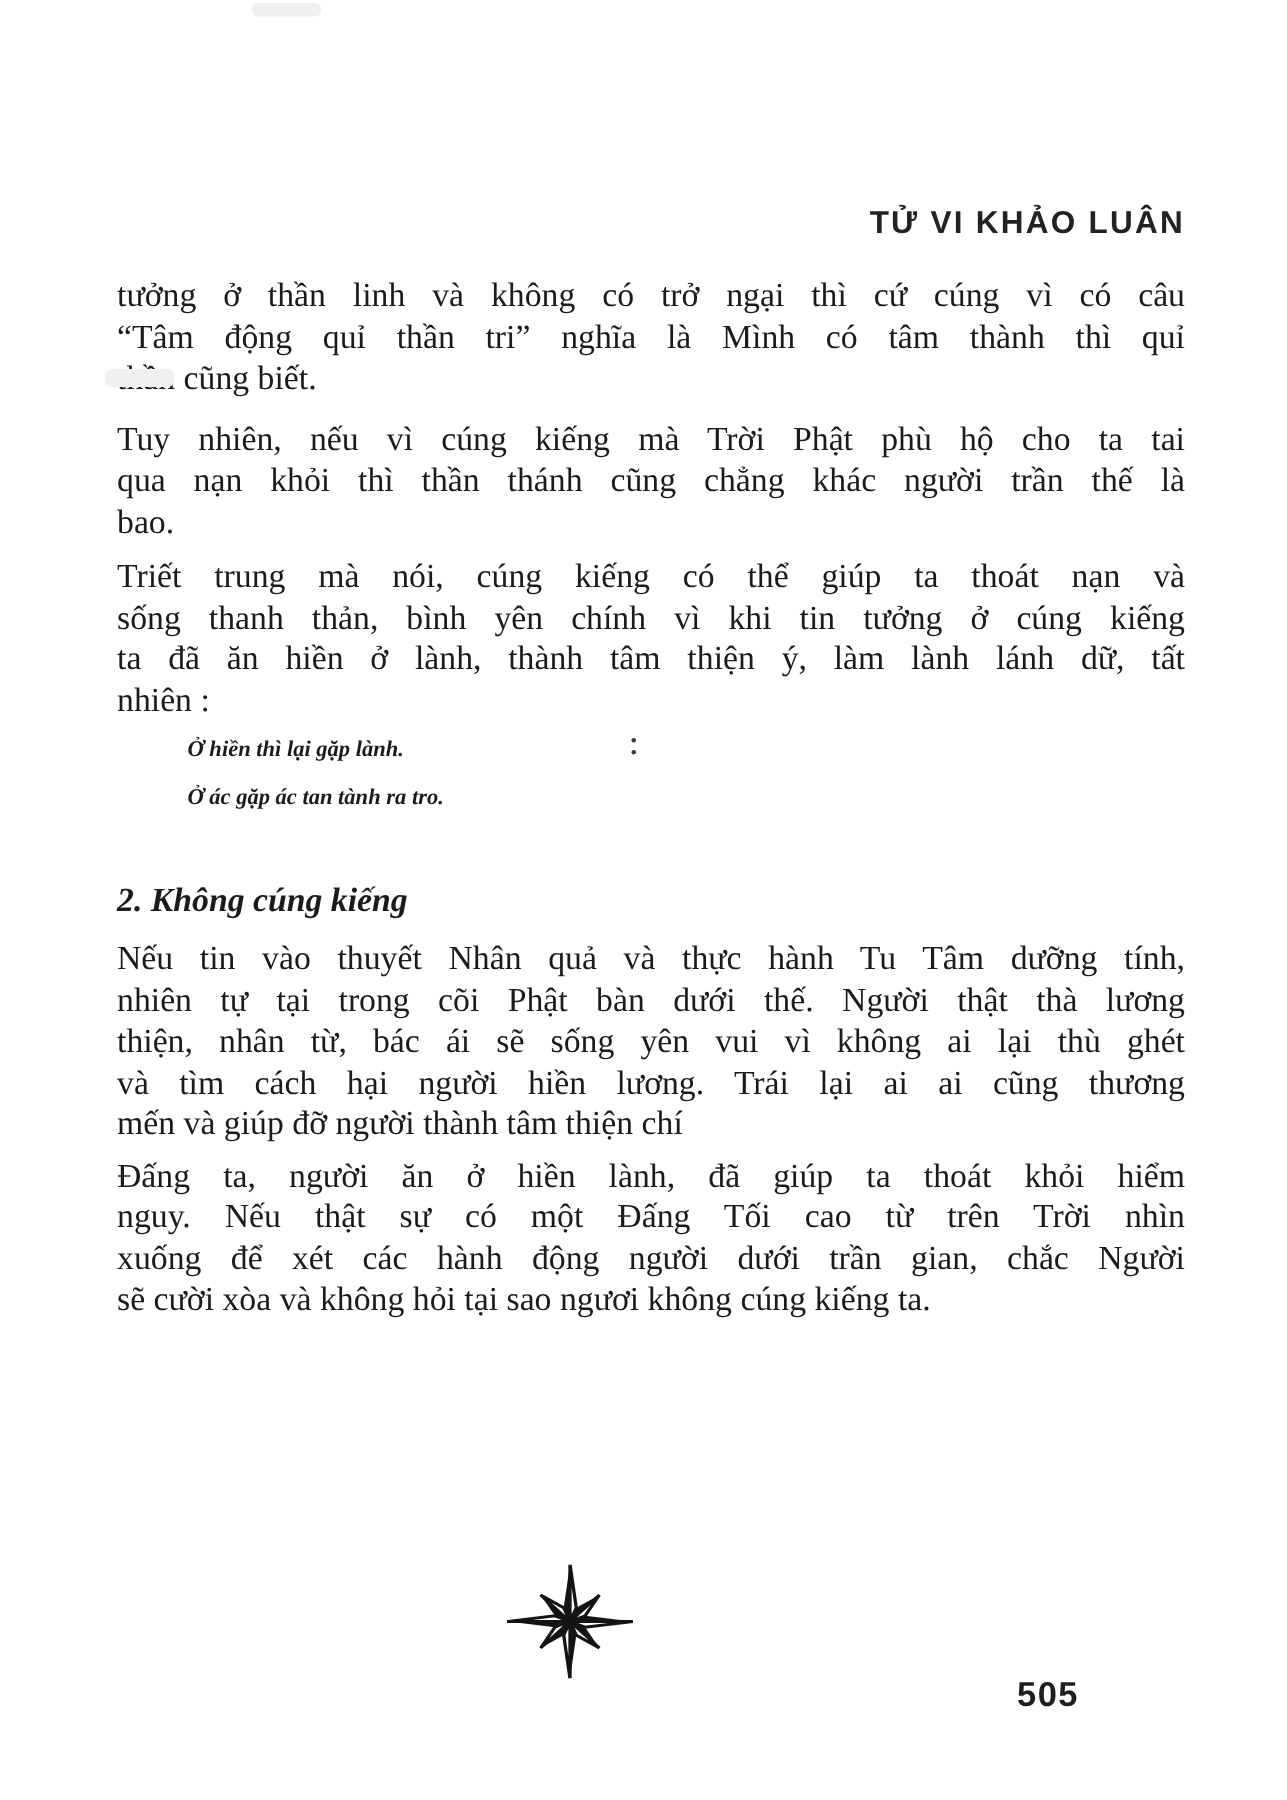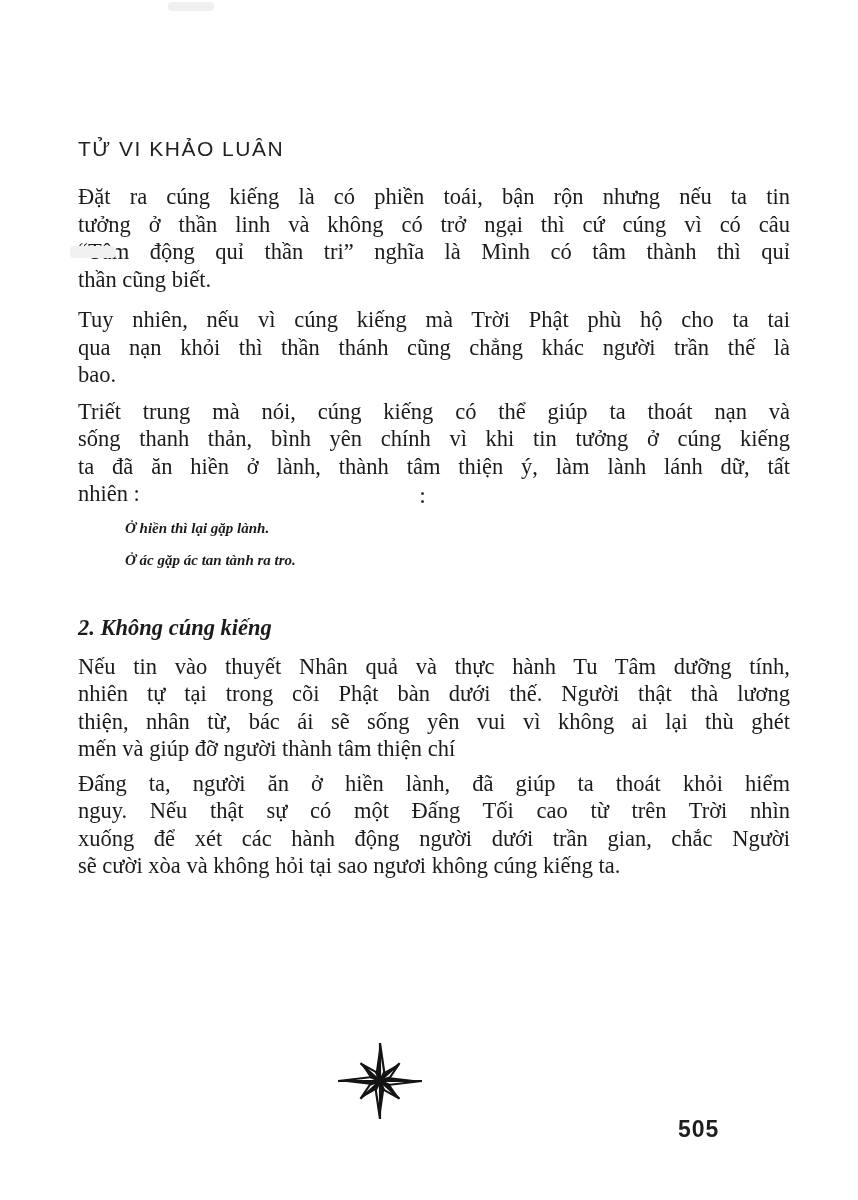--- a/index.html
+++ b/index.html
@@ -16,23 +16,23 @@
   .column {
     position: absolute;
     left: 78px;
     top: 0;
     width: 712px;
   }
   .title {
     margin: 137px 0 0 0;
     font-family: "Liberation Sans", sans-serif;
     font-size: 21px;
-    font-weight: 400;
+    font-weight: 700;
     letter-spacing: 1.5px;
-    text-align: left;
+    text-align: right;
     color: #222222;
   }
   .para {
     margin: 0;
     font-size: 22.5px;
     line-height: 27.5px;
   }
   .para .jl {            
     text-align: justify;
     text-align-last: justify;
@@ -98,21 +98,20 @@
 </style>
 </head>
 <body>
 
 <div class="page">
   <div class="column">
 
     <h1 class="title">TỬ VI KHẢO LUÂN</h1>
 
     <div class="para p1">
-      <div class="jl">Đặt ra cúng kiếng là có phiền toái, bận rộn nhưng nếu ta tin</div>
       <div class="jl">tưởng ở thần linh và không có trở ngại thì cứ cúng vì có câu</div>
       <div class="jl">“Tâm động quỉ thần tri” nghĩa là Mình có tâm thành thì quỉ</div>
       <div class="ll">thần cũng biết.</div>
     </div>
 
     <div class="para p2">
       <div class="jl">Tuy nhiên, nếu vì cúng kiếng mà Trời Phật phù hộ cho ta tai</div>
       <div class="jl">qua nạn khỏi thì thần thánh cũng chẳng khác người trần thế là</div>
       <div class="ll">bao.</div>
     </div>
@@ -128,20 +127,21 @@
       <div>Ở hiền thì lại gặp lành.</div>
       <div>Ở ác gặp ác tan tành ra tro.</div>
     </div>
 
     <h2 class="section-heading">2. Không cúng kiếng</h2>
 
     <div class="para p4">
       <div class="jl">Nếu tin vào thuyết Nhân quả và thực hành Tu Tâm dưỡng tính,</div>
       <div class="jl">nhiên tự tại trong cõi Phật bàn dưới thế. Người thật thà lương</div>
       <div class="jl">thiện, nhân từ, bác ái sẽ sống yên vui vì không ai lại thù ghét</div>
+      <div class="jl">và tìm cách hại người hiền lương. Trái lại ai ai cũng thương</div>
       <div class="ll">mến và giúp đỡ người thành tâm thiện chí</div>
     </div>
 
     <div class="para p5">
       <div class="jl">Đấng ta, người ăn ở hiền lành, đã giúp ta thoát khỏi hiểm</div>
       <div class="jl">nguy. Nếu thật sự có một Đấng Tối cao từ trên Trời nhìn</div>
       <div class="jl">xuống để xét các hành động người dưới trần gian, chắc Người</div>
       <div class="ll">sẽ cười xòa và không hỏi tại sao ngươi không cúng kiếng ta.</div>
     </div>
 

